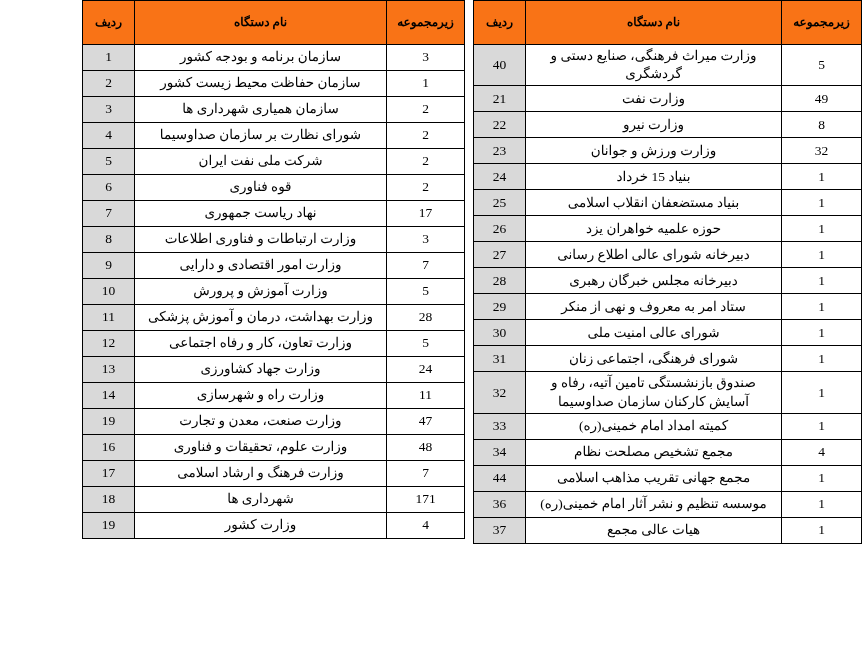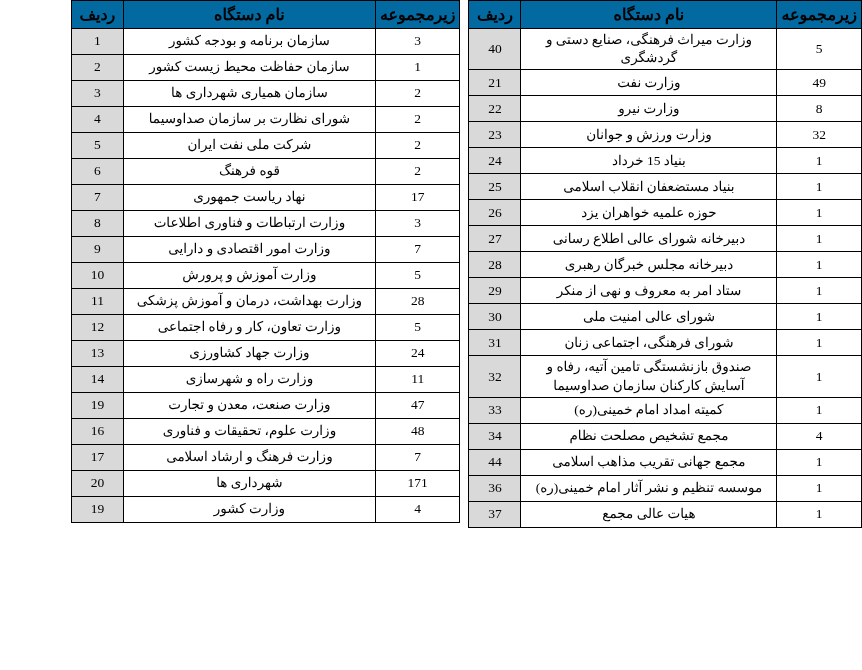--- a/index.html
+++ b/index.html
@@ -37,24 +37,24 @@
     padding: 2px 4px;
     font-size: 13.5px;
     line-height: 1.35;
     vertical-align: middle;
     text-align: center;
     font-weight: normal;
     height: 26px;
     box-sizing: border-box;
   }
   table.tbl thead th {
-    background: #0369a1;
+    background: #f97316;
     font-weight: bold;
-    font-size: 16px;
-    height: 28px;
+    font-size: 12px;
+    height: 44px;
   }
   
   .col-radif { width: 52px; background: #d9d9d9; font-weight: normal; }
   .col-name  { width: 252px; text-align: center; }
   .col-sub   { width: 78px; font-weight: bold; }
 
   
   .tbl-left .col-radif { width: 52px; }
   .tbl-left .col-name  { width: 256px; }
   .tbl-left .col-sub   { width: 80px; }
@@ -208,21 +208,21 @@
             <td class="col-name">شورای نظارت بر سازمان صداوسیما</td>
             <td class="col-radif">4</td>
           </tr>
           <tr>
             <td class="col-sub">2</td>
             <td class="col-name">شرکت ملی نفت ایران</td>
             <td class="col-radif">5</td>
           </tr>
           <tr>
             <td class="col-sub">2</td>
-            <td class="col-name">قوه فرهنگ</td>
+            <td class="col-name">قوه فناوری</td>
             <td class="col-radif">6</td>
           </tr>
           <tr>
             <td class="col-sub">17</td>
             <td class="col-name">نهاد ریاست جمهوری</td>
             <td class="col-radif">7</td>
           </tr>
           <tr>
             <td class="col-sub">3</td>
             <td class="col-name">وزارت ارتباطات و فناوری اطلاعات</td>
@@ -269,21 +269,21 @@
             <td class="col-radif">16</td>
           </tr>
           <tr>
             <td class="col-sub">7</td>
             <td class="col-name">وزارت فرهنگ و ارشاد اسلامی</td>
             <td class="col-radif">17</td>
           </tr>
           <tr>
             <td class="col-sub">171</td>
             <td class="col-name">شهرداری ها</td>
-            <td class="col-radif">20</td>
+            <td class="col-radif">18</td>
           </tr>
           <tr>
             <td class="col-sub">4</td>
             <td class="col-name">وزارت کشور</td>
             <td class="col-radif">19</td>
           </tr>
         </tbody>
     </table>
 
   </div>

